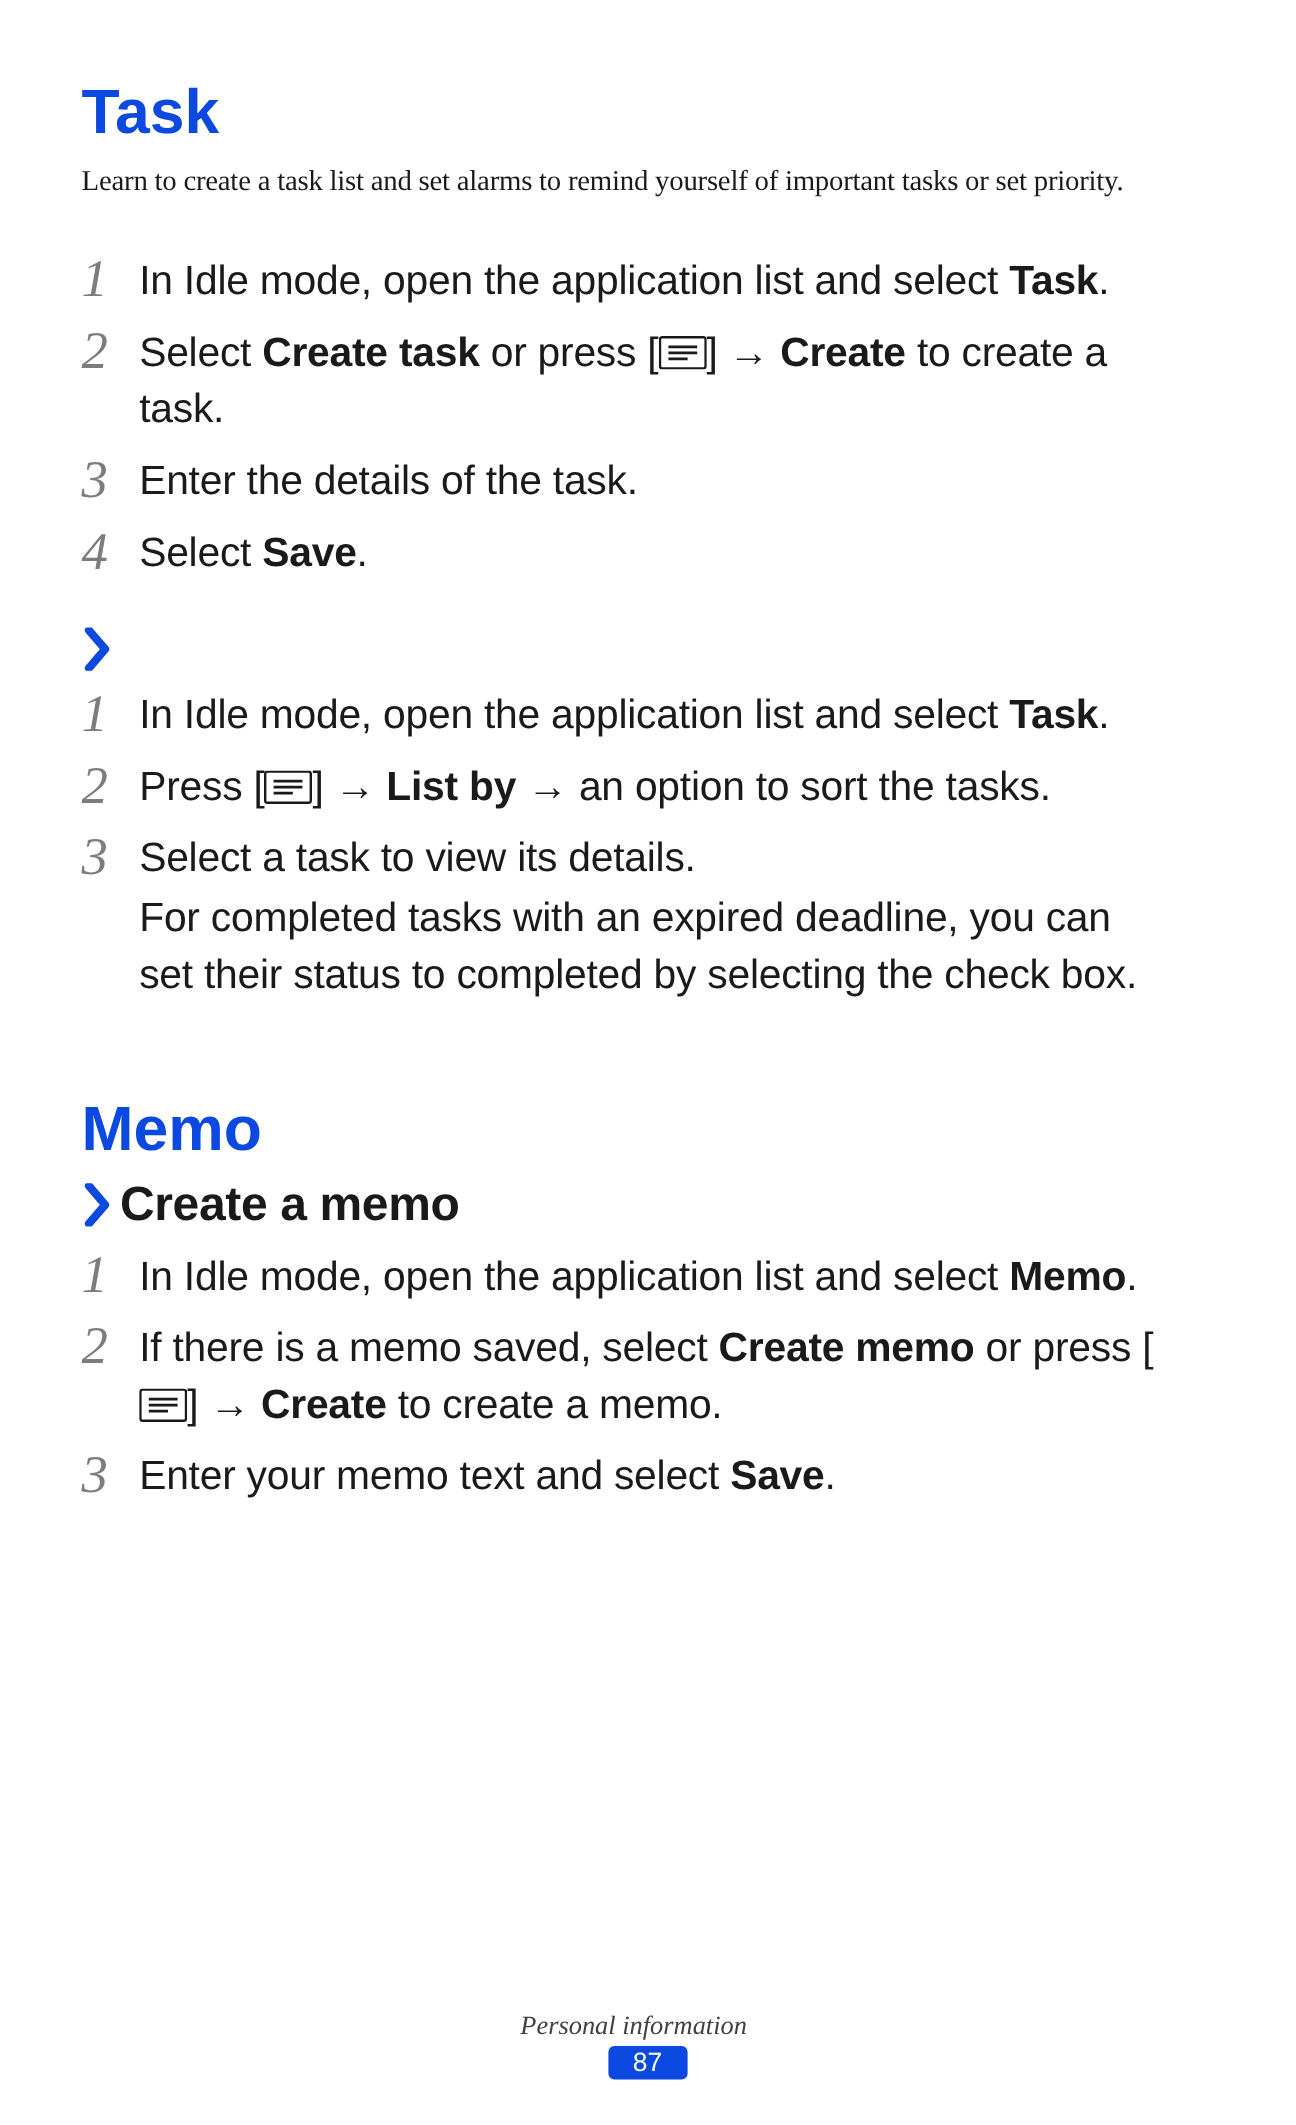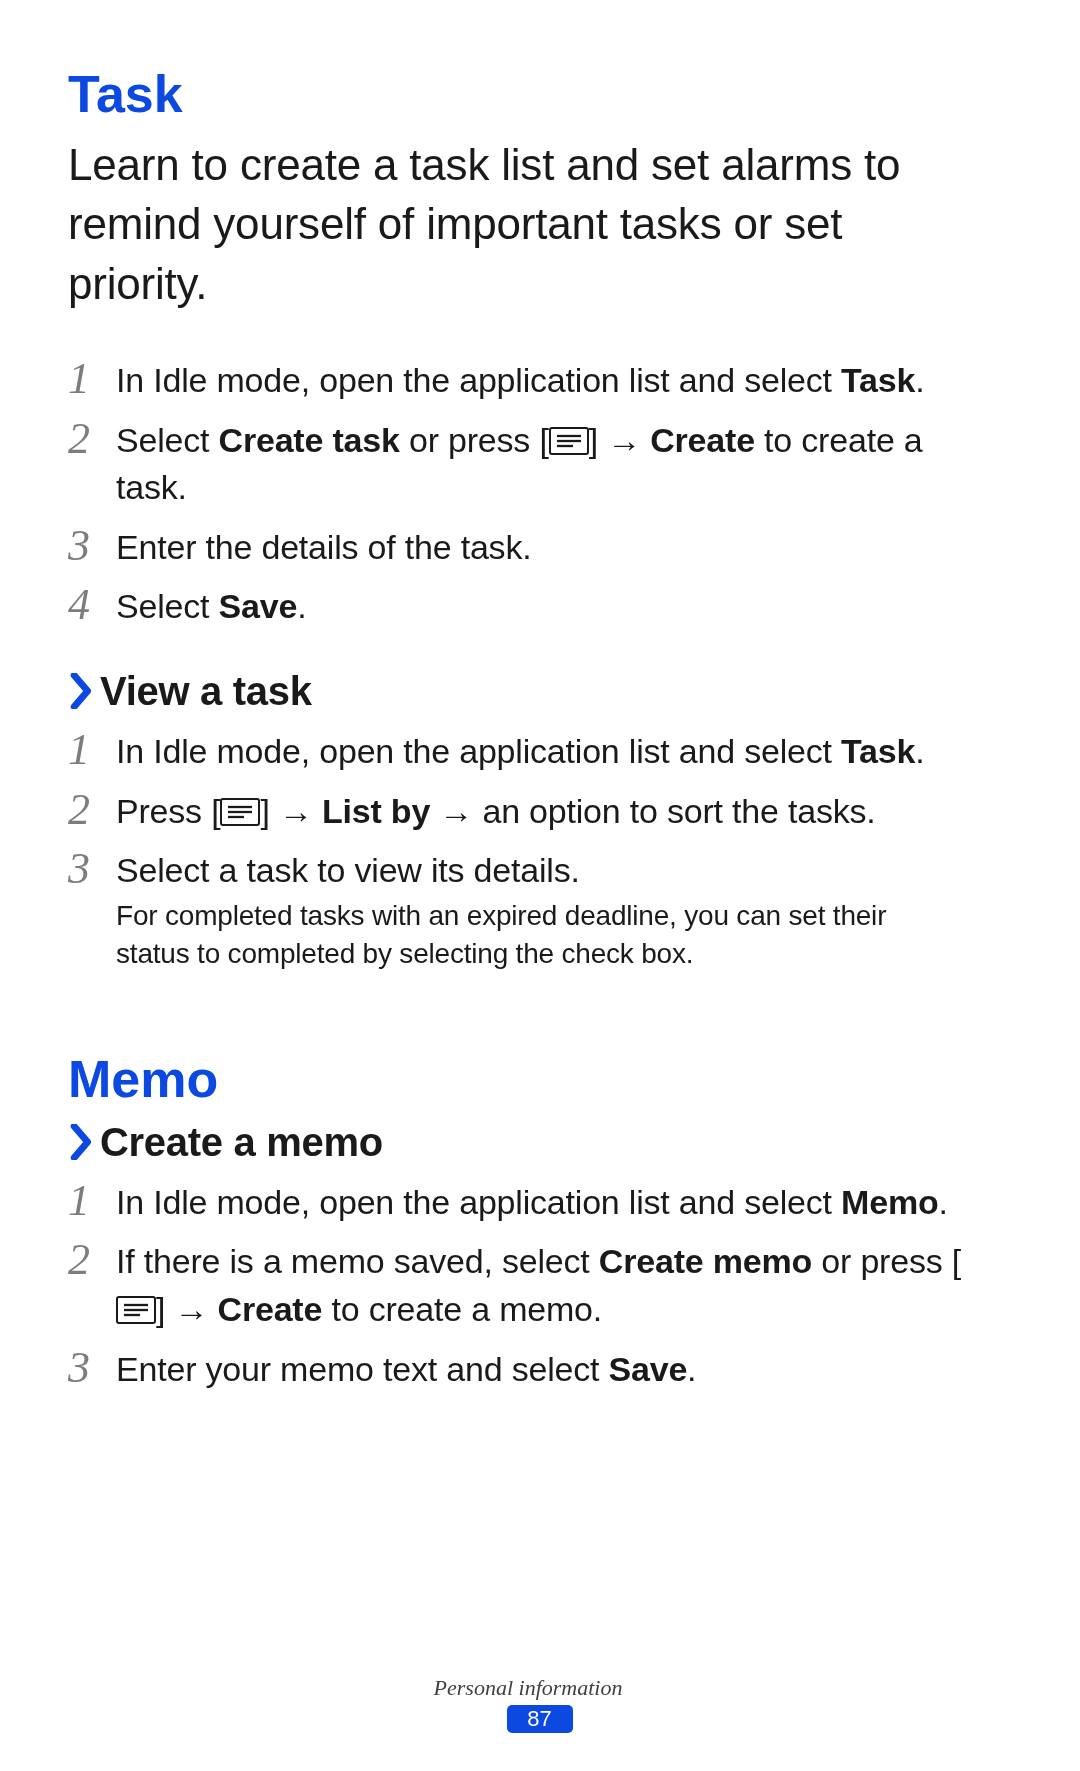--- a/index.html
+++ b/index.html
@@ -19,25 +19,26 @@
     position: relative;
   }
   .h1 {
     color: #0b49e0;
     font-size: 52px;
     font-weight: 700;
     margin: 0 0 10px 0;
     line-height: 1.15;
   }
   .intro {
-    font-size: 44px;
+    font-size: 24px;
     line-height: 1.35;
     margin: 0 0 42px 0;
     font-weight: 400;
     letter-spacing: -0.2px;
+    font-family: Liberation Serif, serif;
   }
   .subhead {
     display: flex;
     align-items: center;
     margin: 0 0 12px 0;
   }
   .chev {
     display: inline-flex;
     width: 28px;
     height: 36px;
@@ -105,21 +106,21 @@
     background: #0b49e0;
     color: #fff;
     font-size: 22px;
     border-radius: 5px;
     font-family: Arial, sans-serif;
     font-style: normal;
     margin-left: 23px;
   }
   .section-gap { height: 38px; }
   .note {
-    font-size: 28px;
+    font-size: 34px;
     line-height: 1.38;
     margin-top: 2px;
     letter-spacing: -0.2px;
   }
 </style>
 </head>
 <body>
 
 <div class="page">
 
@@ -156,21 +157,20 @@
       </span>
     </li>
   </ol>
 
   <div class="subhead">
     <span class="chev">
       <svg viewBox="0 0 20 32">
           <path d="M3 2 L15 16 L3 30" fill="none" stroke="#0b49e0" stroke-width="6" stroke-linecap="round" stroke-linejoin="round"></path>
         </svg>
     </span>
-    <span class="subhead-text">View a task</span>
   </div>
 
   <ol class="steps">
     <li>
       <span class="num">1</span>
       <span class="body">
         <span>In Idle mode, open the application list and select </span><span class="bold">Task</span><span>.</span>
       </span>
     </li>
     <li>

